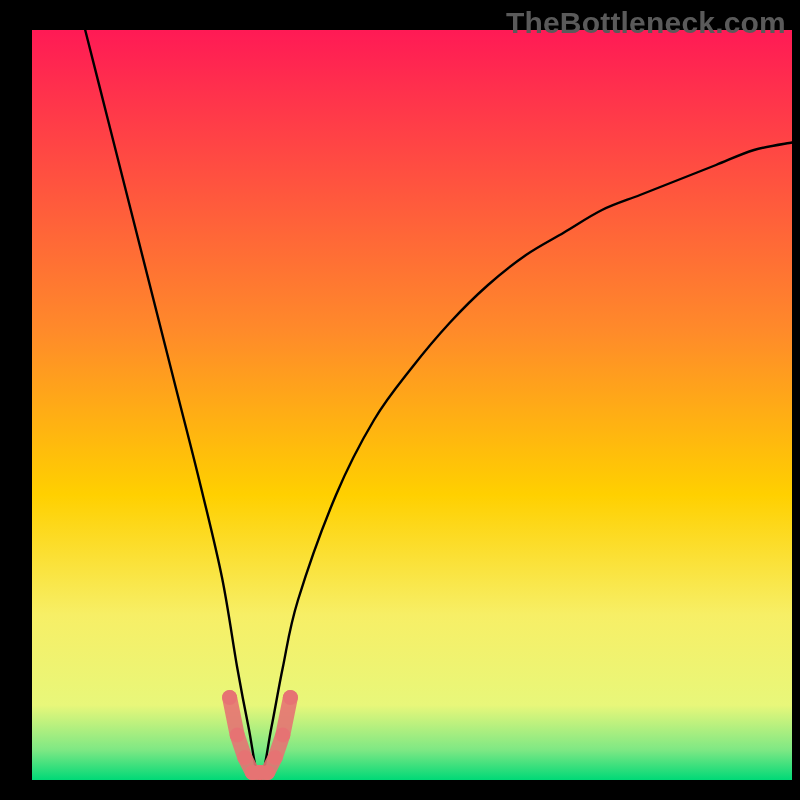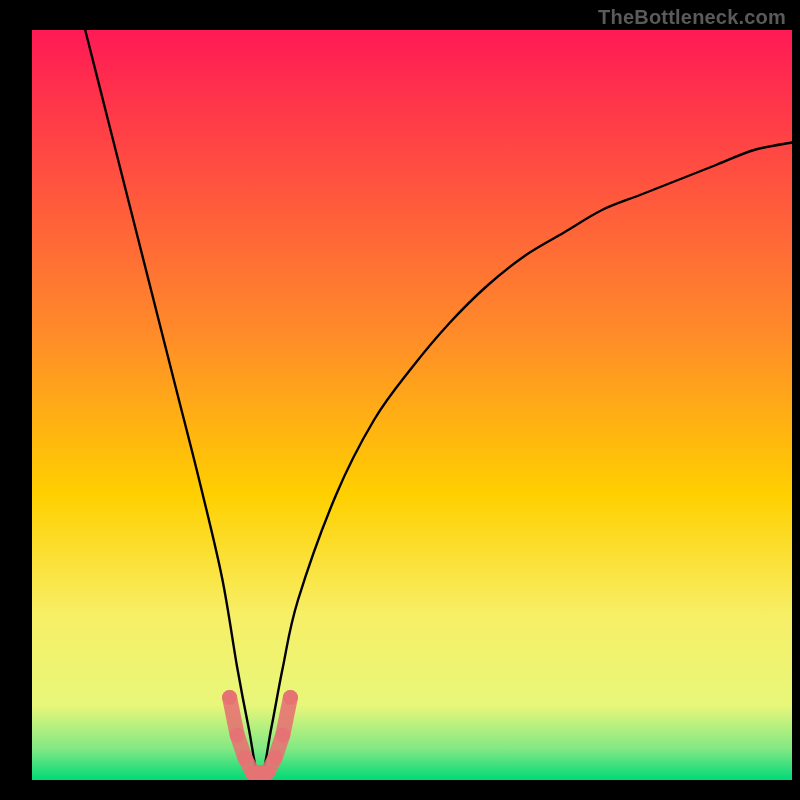--- a/index.html
+++ b/index.html
@@ -16,21 +16,21 @@
     left: 0;
     width: 800px;
     height: 800px;
     background: #000;
   }
   .watermark {
     position: absolute;
     top: 6px;
     right: 14px;
     font-family: Arial, Helvetica, sans-serif;
-    font-size: 20px;
+    font-size: 30px;
     font-weight: 600;
     color: #5a5a5a;
     letter-spacing: 0.2px;
     pointer-events: none;
   }
   svg {
     display: block;
   }
 </style>
 </head>

